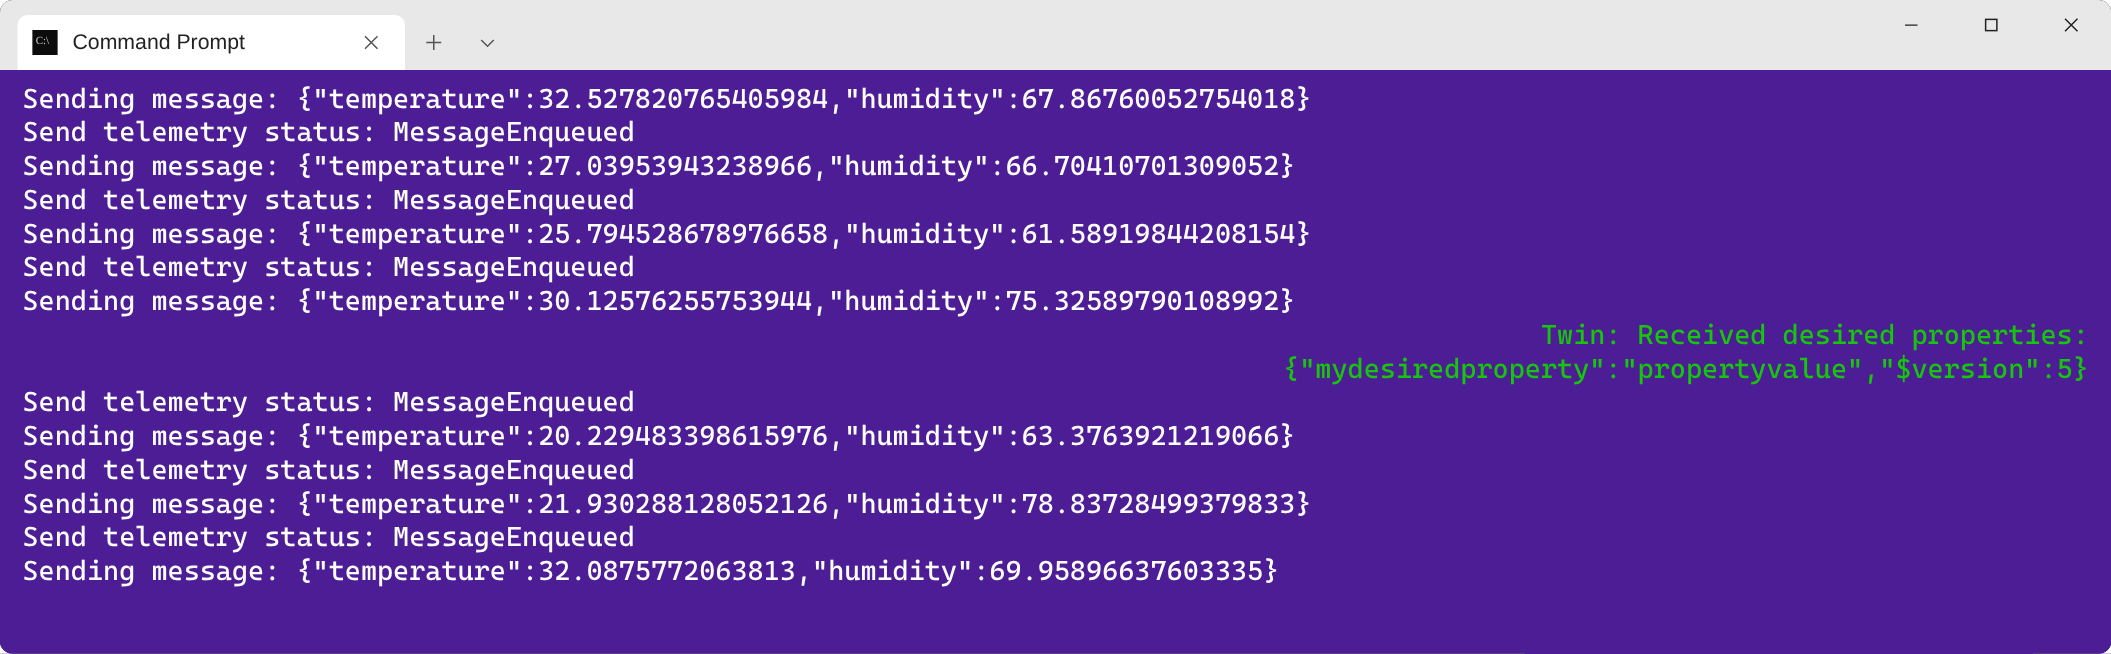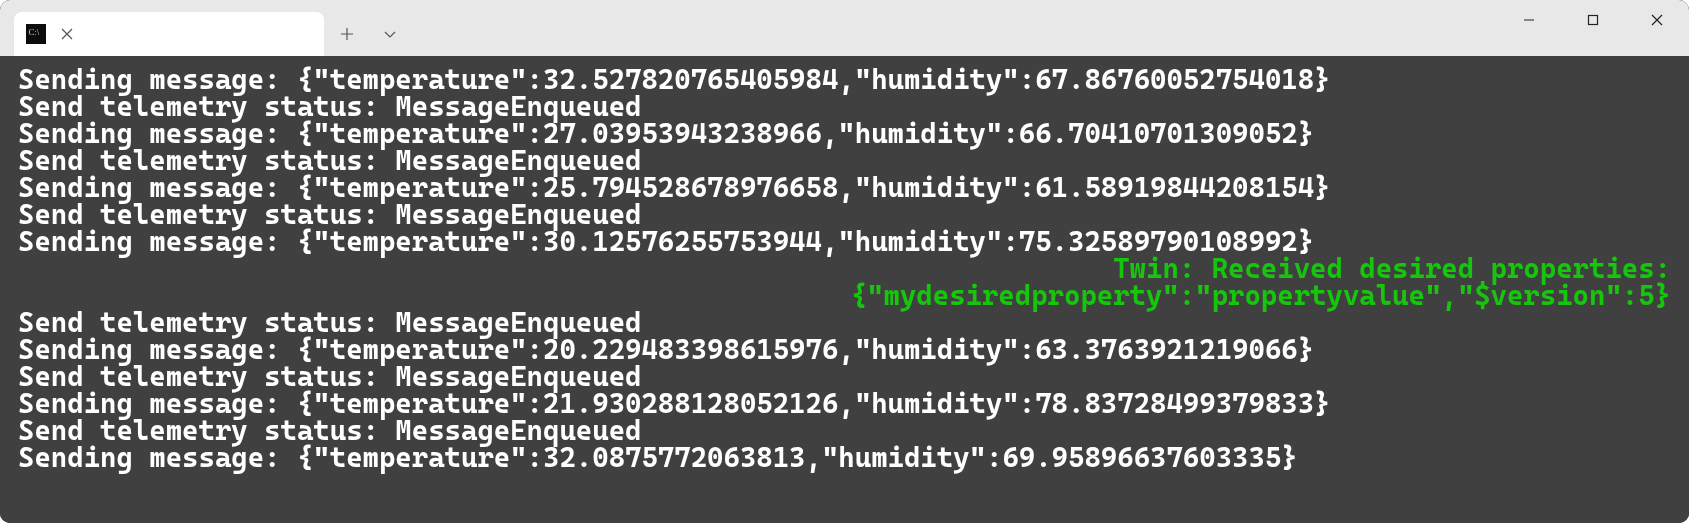--- a/index.html
+++ b/index.html
@@ -64,47 +64,47 @@
   }
   .win-btn {
     width:64px; height:40px;
     display:flex; align-items:center; justify-content:center;
     cursor:pointer;
   }
   .win-btn svg { width:12px; height:12px; }
 
   .terminal {
     flex:1;
-    background:#404040;
+    background:#4c1d95;
     padding: 10px 18px 0 18px;
     font-family: 'Cascadia Code', 'Cascadia Mono', Consolas, 'Courier New', monospace;
-    font-size: 28px;
+    font-size: 22px;
     line-height: 27px;
     color:#ffffff;
     white-space: pre;
     overflow:hidden;
-    font-weight:bold;
   }
   .terminal .line { display:block; }
   .terminal .green { color:#16c60c;text-align:right; }
 </style>
 </head>
 <body>
 
 <div class="window">
 
   <div class="titlebar">
 
     <div class="tab">
       <div class="tab-icon">
         <svg viewBox="0 0 16 16">
             <rect x="0" y="0" width="16" height="16" fill="#0c0c0c"></rect>
             <text x="2" y="9" font-size="7" fill="#ccc" font-family="Consolas">C:\</text>
           </svg>
       </div>
+      <span class="tab-title">Command Prompt</span>
       <div class="tab-close">
         <svg viewBox="0 0 12 12">
             <path d="M1 1 L11 11 M11 1 L1 11" stroke="#555" stroke-width="1.2" fill="none"></path>
           </svg>
       </div>
     </div>
 
     <div class="newtab-btn">
       <svg viewBox="0 0 14 14">
           <path d="M7 1 V13 M1 7 H13" stroke="#555" stroke-width="1.2" fill="none"></path>

